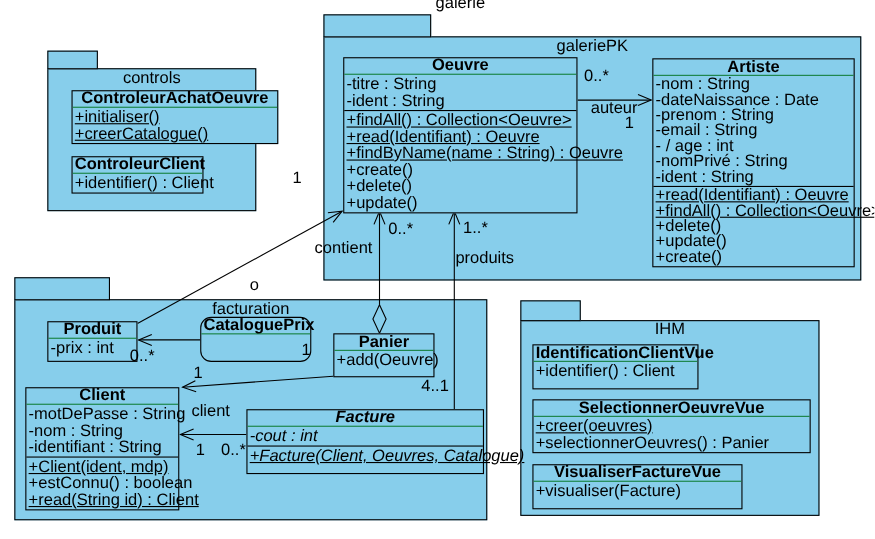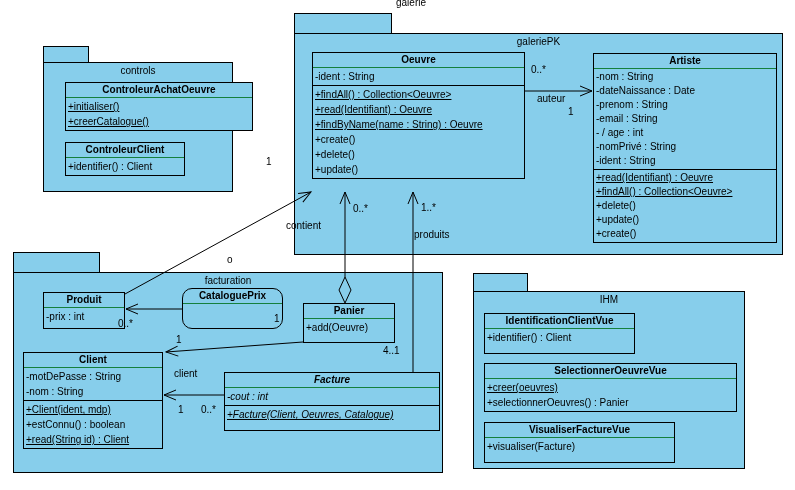--- a/index.html
+++ b/index.html
@@ -1,19 +1,19 @@
 <!DOCTYPE html>
 <html><head>
 <meta charset="utf-8">
 <style>
   html,body{margin:0;padding:0;background:#ffffff;}
   #canvas{
     position:relative;width:795px;height:490px;overflow:hidden;
     background:#ffffff;color:#000;
-    font-family:"Liberation Sans", sans-serif;font-size:10px;
+    font-family:"Liberation Sans", sans-serif;font-size:15px;
   }
   
   .pkg-tab{position:absolute;background:#87CEEB;border:1px solid #000;box-sizing:border-box;z-index:2;}
   .pkg-body{position:absolute;background:#87CEEB;border:1px solid #000;box-sizing:border-box;z-index:1;}
   .pkg-name{position:absolute;z-index:4;text-align:center;white-space:nowrap;line-height:13px;}
   
   #edges{position:absolute;left:0;top:0;z-index:5;}
   
   .cls{position:absolute;background:#87CEEB;border:1px solid #000;box-sizing:border-box;z-index:10;line-height:15px;}
   .cls .title{font-weight:bold;text-align:center;border-bottom:1px solid #15803d;line-height:14px;padding:0 2px;white-space:nowrap;}
@@ -59,20 +59,21 @@
     <polygon points="345,277 351,290 345,303 339,290" fill="#87CEEB" stroke="#000"></polygon>
     <line x1="413" y1="372" x2="413" y2="192" stroke="#000" marker-end="url(#oa)"></line>
     <line x1="182" y1="309" x2="126" y2="309" stroke="#000" marker-end="url(#oa)"></line>
     <line x1="303" y1="342" x2="166" y2="352" stroke="#000" marker-end="url(#oa)"></line>
     <line x1="224" y1="395" x2="164" y2="395" stroke="#000" marker-end="url(#oa)"></line>
   </svg>
 
   <div class="cls" style="left:312px;top:52px;width:213px;">
     <div class="title">Oeuvre</div>
     <div class="sec">
+      <div class="row">-titre : String</div>
       <div class="row">-ident : String</div>
     </div>
     <div class="sec">
       <div class="row u">+findAll() : Collection&lt;Oeuvre&gt;</div>
       <div class="row u">+read(Identifiant) : Oeuvre</div>
       <div class="row u">+findByName(name : String) : Oeuvre</div>
       <div class="row">+create()</div>
       <div class="row">+delete()</div>
       <div class="row">+update()</div>
     </div>
@@ -130,20 +131,21 @@
     <div class="sec" style="min-height:21px;">
       <div class="row">+add(Oeuvre)</div>
     </div>
   </div>
 
   <div class="cls" style="left:23px;top:352px;width:140px;">
     <div class="title">Client</div>
     <div class="sec">
       <div class="row">-motDePasse : String</div>
       <div class="row">-nom : String</div>
+      <div class="row">-identifiant : String</div>
     </div>
     <div class="sec">
       <div class="row u">+Client(ident, mdp)</div>
       <div class="row">+estConnu() : boolean</div>
       <div class="row u">+read(String id) : Client</div>
     </div>
   </div>
 
   <div class="cls" style="left:224px;top:372px;width:216px;font-style:italic;">
     <div class="title">Facture</div>

